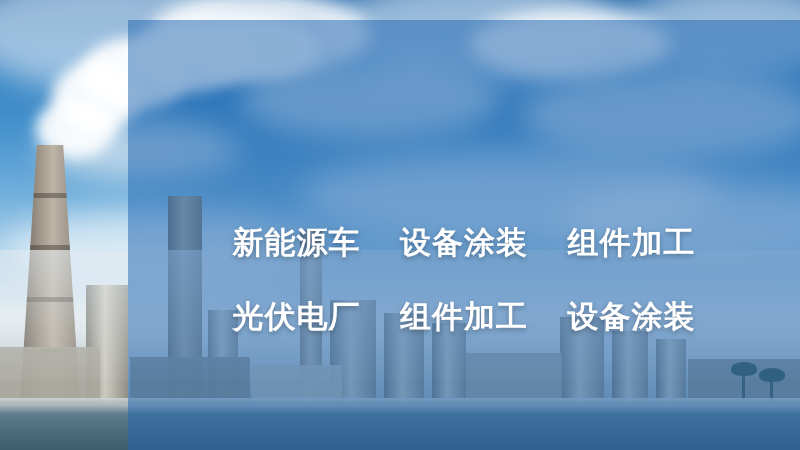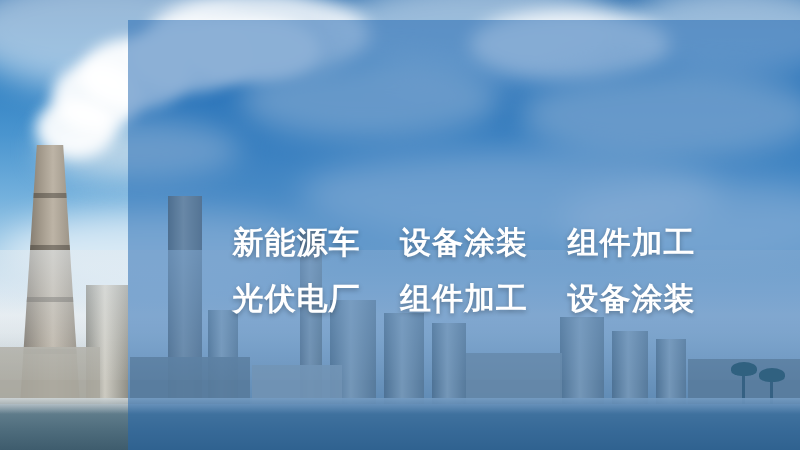--- a/index.html
+++ b/index.html
@@ -160,21 +160,21 @@
     width: 672px;
     text-align: center;
     color: #ffffff;
     font-size: 31px;
     font-weight: bold;
     letter-spacing: 1px;
     text-shadow: 0 2px 5px rgba(0,0,0,0.30);
     font-family: "DejaVu Sans", "Liberation Sans", sans-serif;
   }
   .subline.l1 { top: 222px; }
-  .subline.l2 { top: 278px; }
+  .subline.l2 { top: 296px; }
   .gap { display: inline-block; width: 16px; }
 </style>
 </head>
 <body>
 
 <div id="stage">
 
   <div class="sky"></div>
 
   <div class="cloud soft" style="left:-40px; top:-30px; width:280px; height:120px;"></div>

